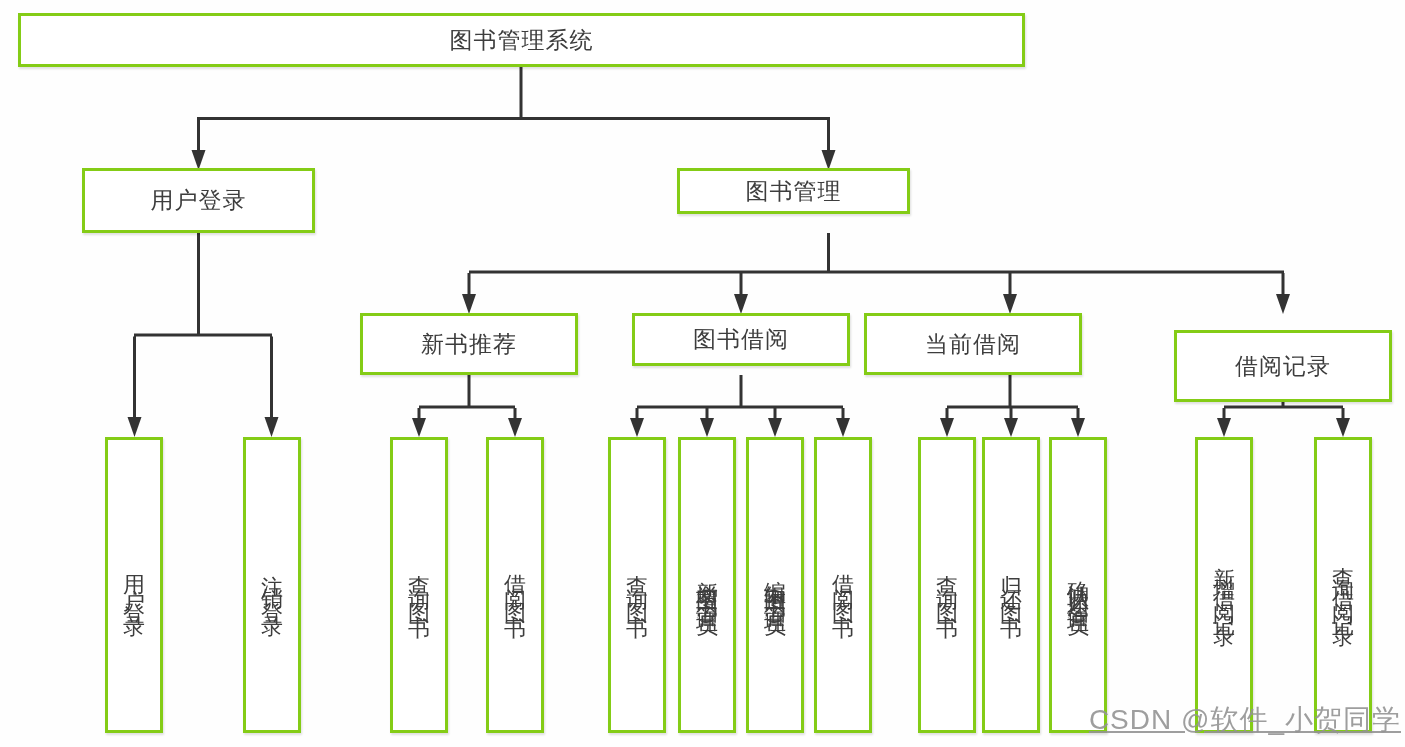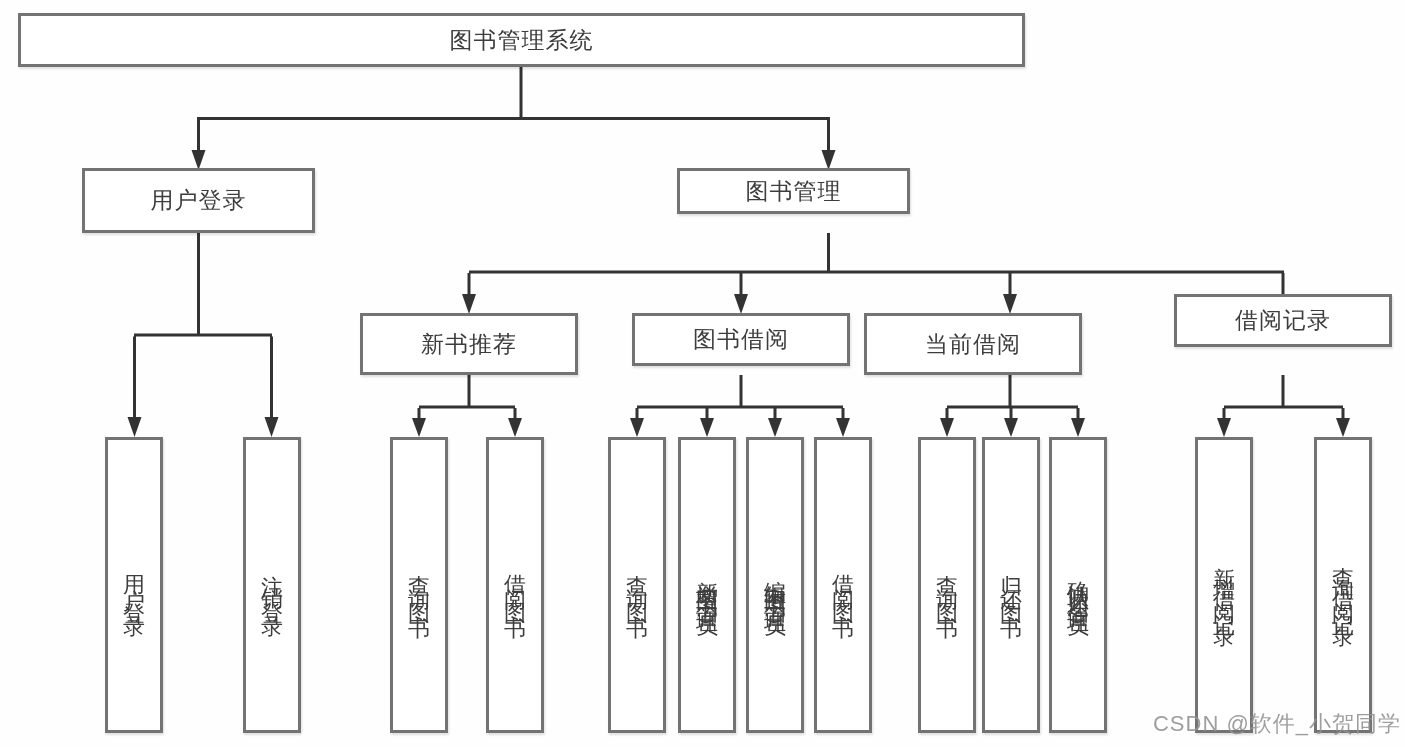--- a/index.html
+++ b/index.html
@@ -18,21 +18,21 @@
   svg.connectors {
     position: absolute;
     left: 0;
     top: 0;
     pointer-events: none;
   }
   .box {
     position: absolute;
     box-sizing: border-box;
     background: #ffffff;
-    border: 3px solid #737373;
+    border: 3px solid #84cc16;
     display: flex;
     align-items: center;
     justify-content: center;
     box-shadow: 1px 2px 2px rgba(0,0,0,0.12);
     z-index: 2;
   }
   .box span {
     color: #3d3d3d;
     white-space: nowrap;
   }
@@ -43,25 +43,26 @@
   .leaf span {
     writing-mode: vertical-rl;
     text-orientation: mixed;
     font-size: 22px;
     line-height: 1;
   }
   .watermark {
     position: absolute;
     right: 4px;
     bottom: 8px;
-    font-size: 22px;
+    font-size: 28px;
     letter-spacing: 1px;
     color: rgba(148,148,148,0.9);
     z-index: 5;
     white-space: nowrap;
+    text-decoration: underline;
   }
 </style>
 </head>
 <body>
 
 <div class="canvas">
 
   <svg class="connectors" width="1405" height="747" viewBox="0 0 1405 747">
     <g stroke="#333" stroke-width="3" fill="none">
       <path d="M521 67 V120 M197 118.5 H830 M198.5 118 V152 M828.5 118 V152"></path>
@@ -138,21 +139,21 @@
 
   <div class="box hbox" style="left:360px;top:313px;width:218px;height:62px">
     <span>新书推荐</span>
   </div>
   <div class="box hbox" style="left:632px;top:313px;width:218px;height:53px">
     <span>图书借阅</span>
   </div>
   <div class="box hbox" style="left:864px;top:313px;width:218px;height:62px">
     <span>当前借阅</span>
   </div>
-  <div class="box hbox" style="left:1174px;top:294px;width:218px;height:53px">
+  <div class="box hbox" style="left:1174px;top:330px;width:218px;height:72px">
     <span>借阅记录</span>
   </div>
 
   <div class="box leaf" style="left:105px;top:437px;width:58px;height:296px">
     <span style="letter-spacing: 14px;">用户登录</span>
   </div>
   <div class="box leaf" style="left:243px;top:437px;width:58px;height:296px">
     <span style="letter-spacing: 14px;">注销登录</span>
   </div>
 

